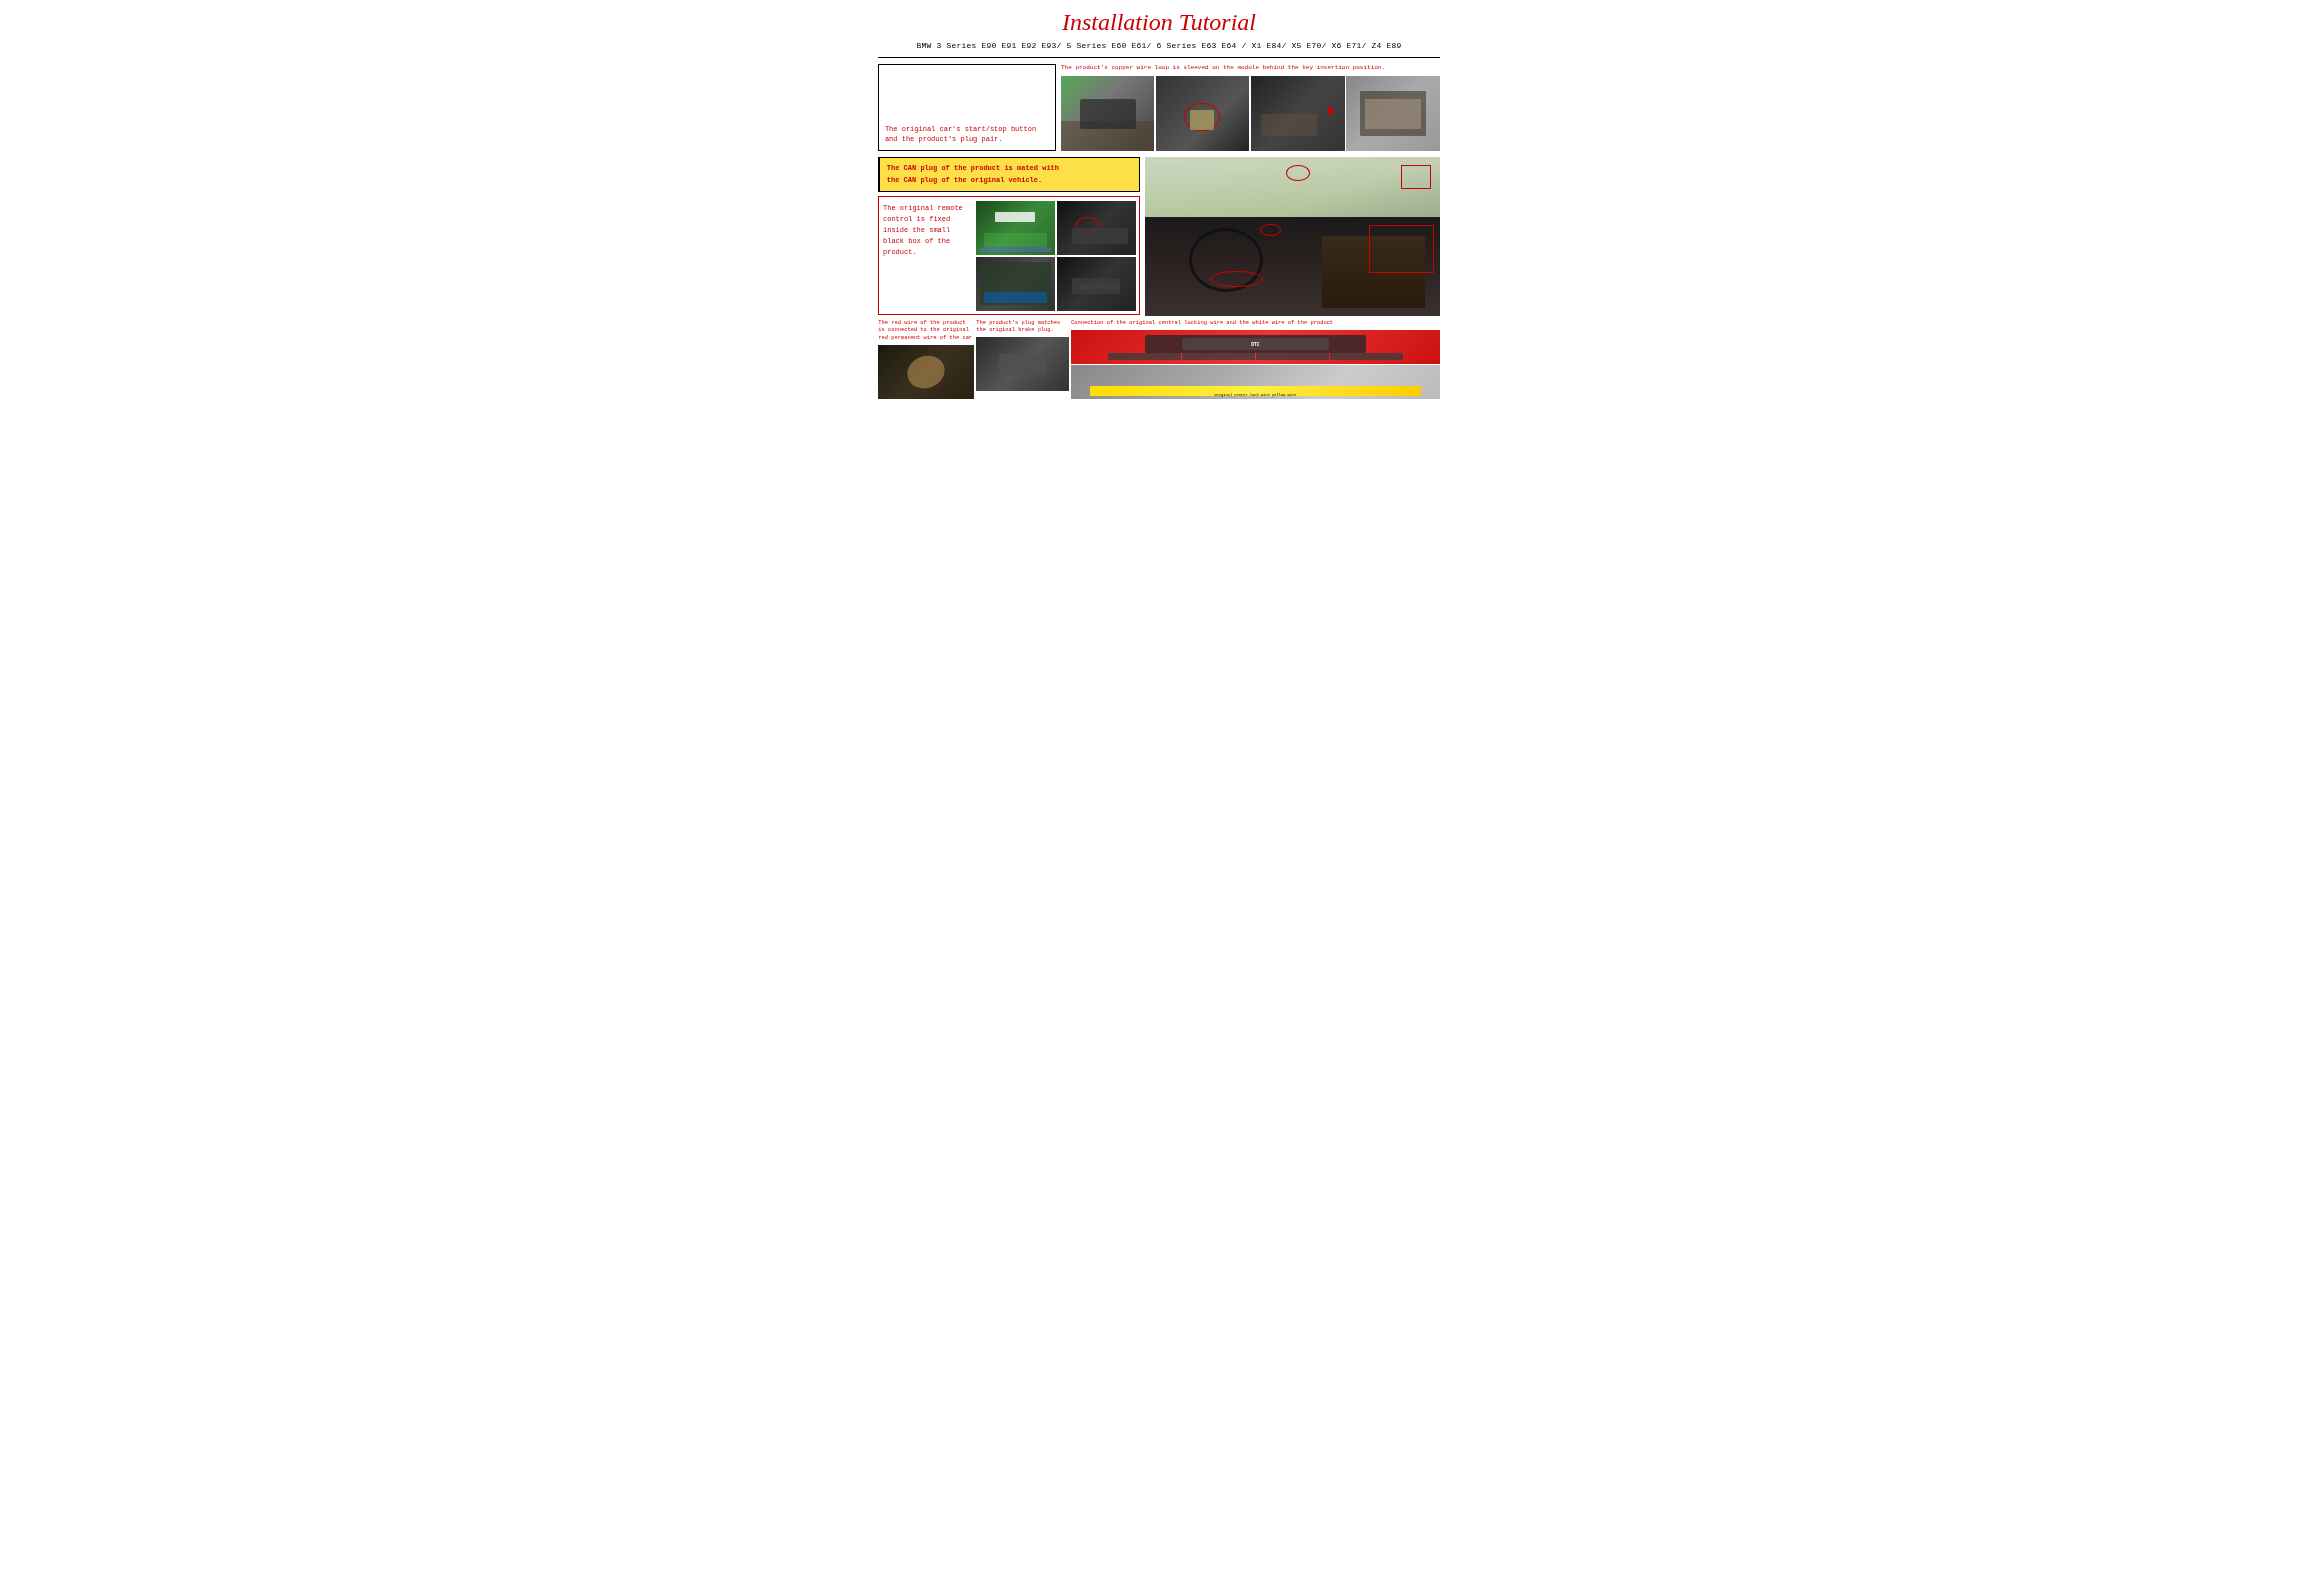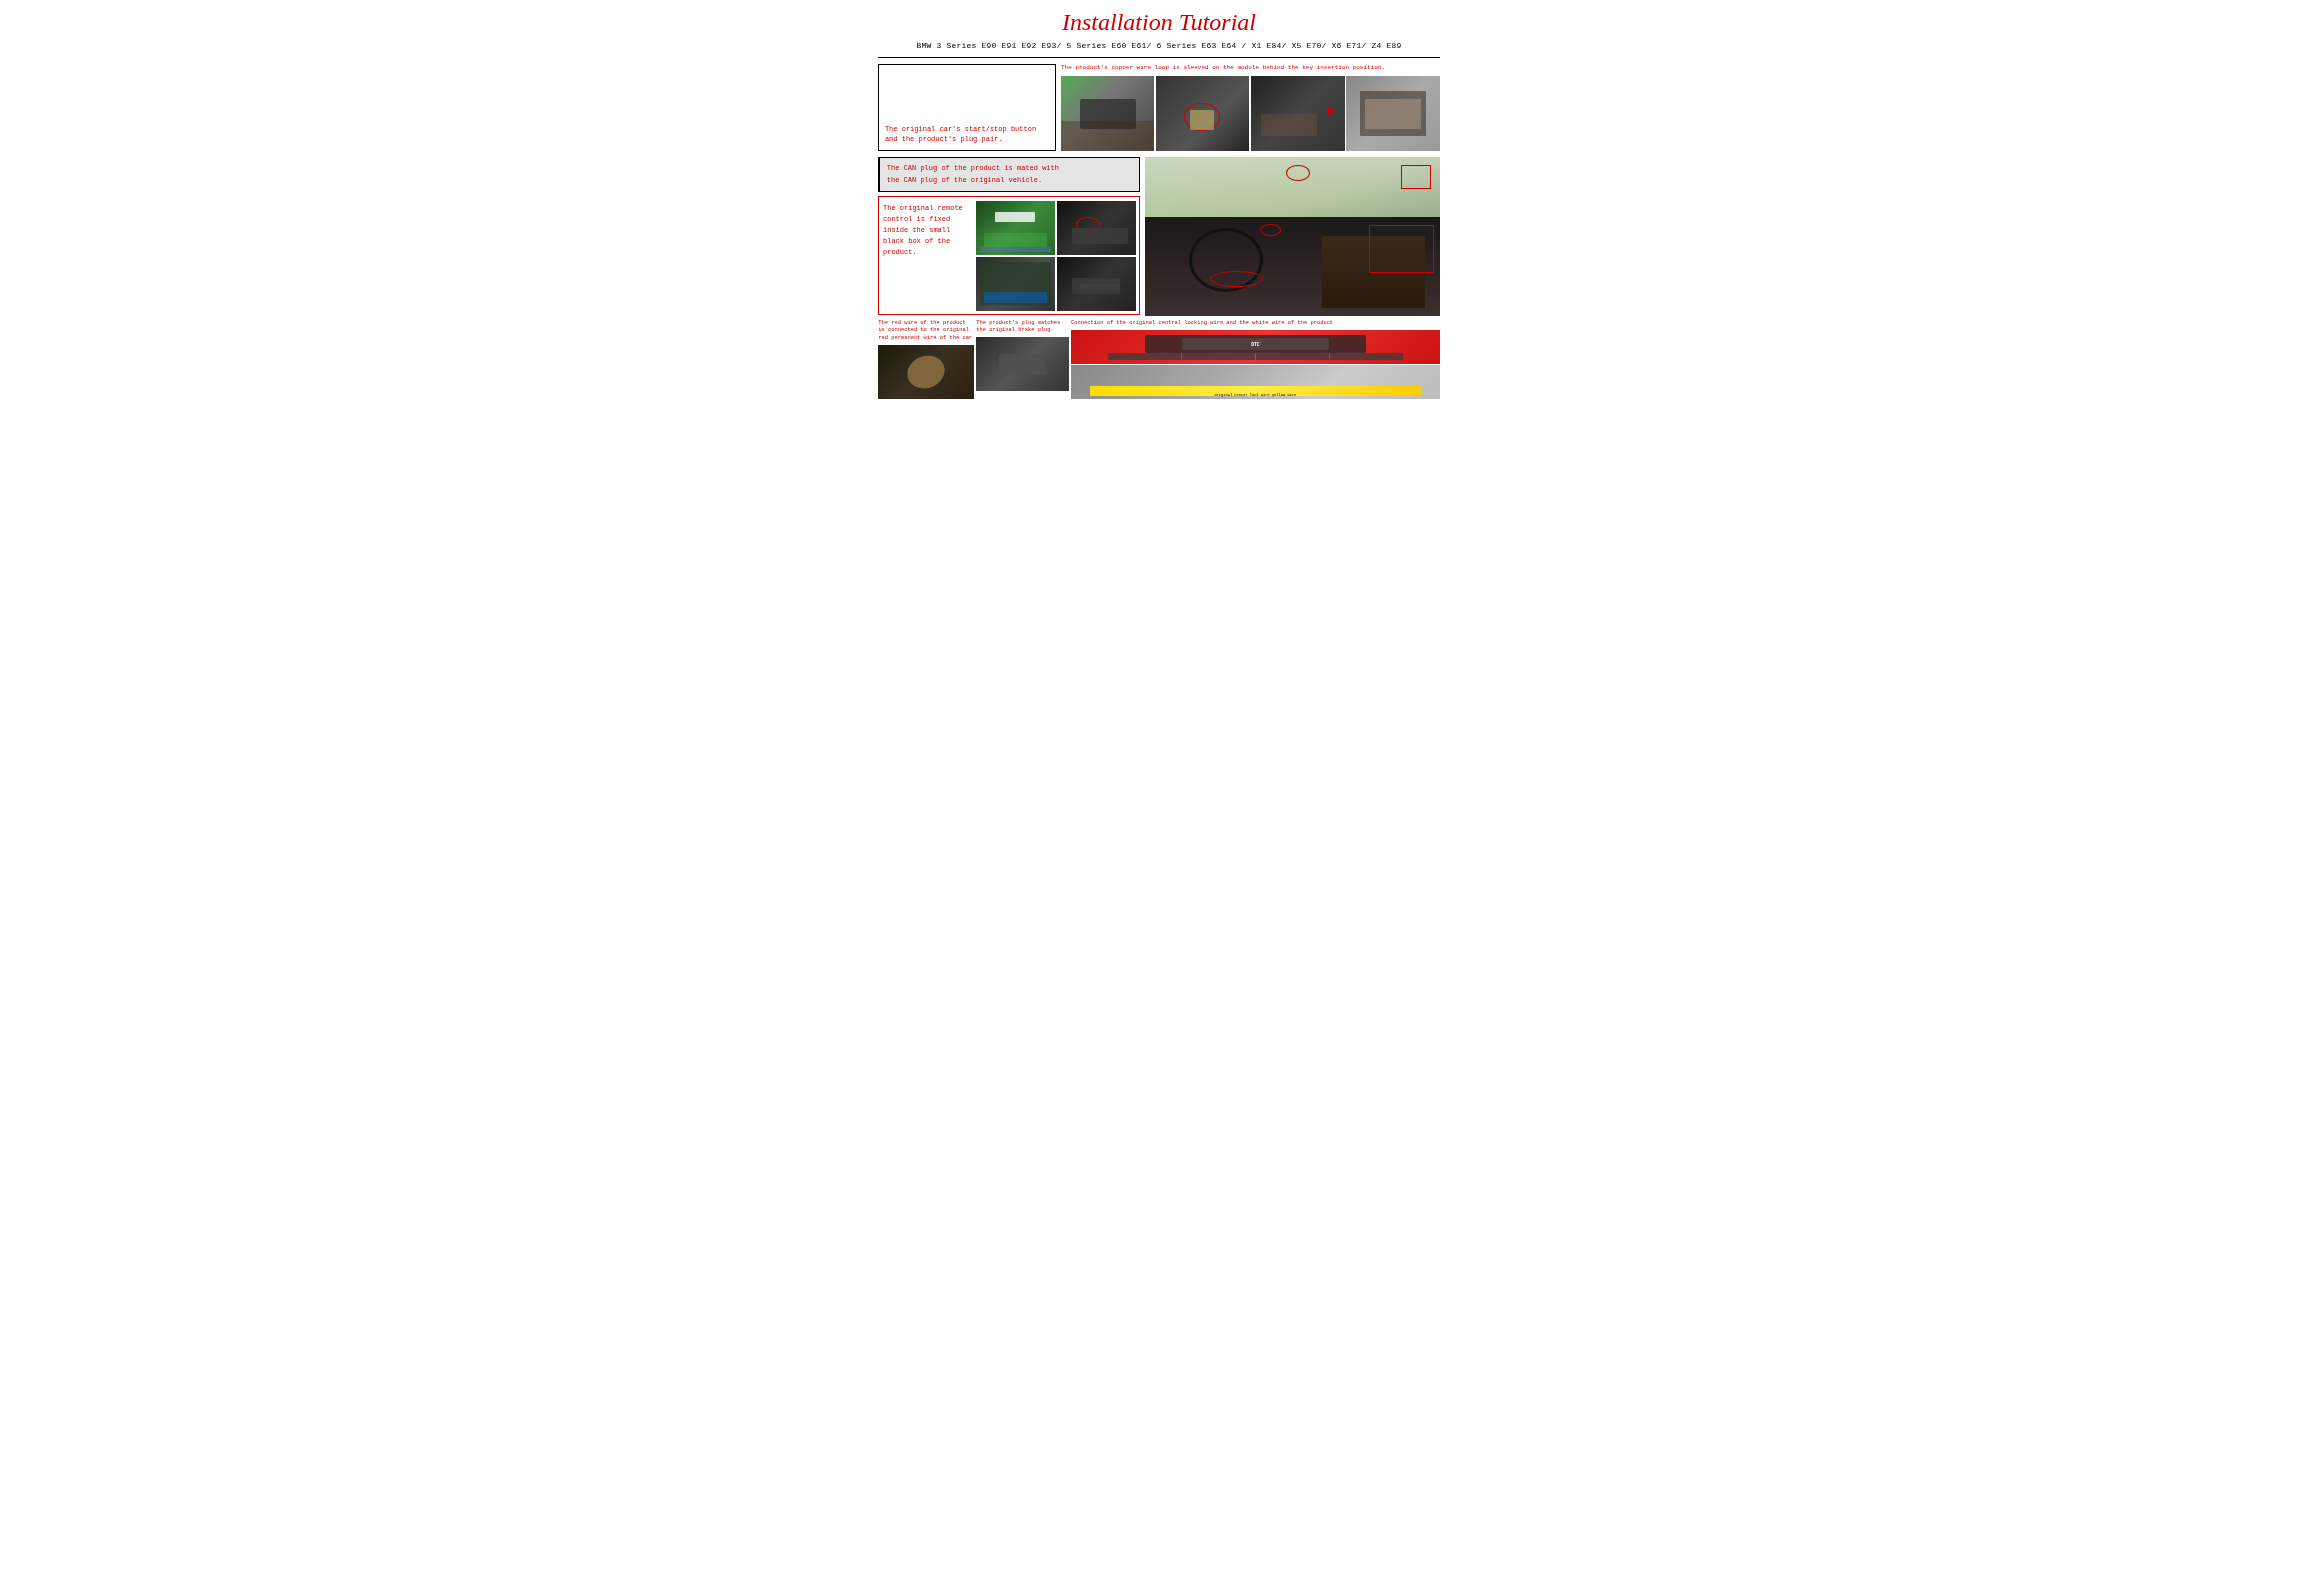--- a/index.html
+++ b/index.html
@@ -89,21 +89,22 @@
     .middle-left {
       flex: 0 0 262px;
       display: flex;
       flex-direction: column;
       gap: 3.7px;
     }
     .can-plug-box {
       border: 0.9px solid #000;
       border-left: 2.8px solid #000;
       padding: 5.6px 6.5px;
-      background: #e5e5e5;
+      background: #fde047;
+      font-weight: bold;
     }
     .can-plug-box .desc-text {
       color: #cc0000;
       font-size: 7px;
       font-family: 'Courier New', Courier, monospace;
       line-height: 1.6;
     }
     .remote-section {
       border: 0.9px solid #cc0000;
       display: flex;

